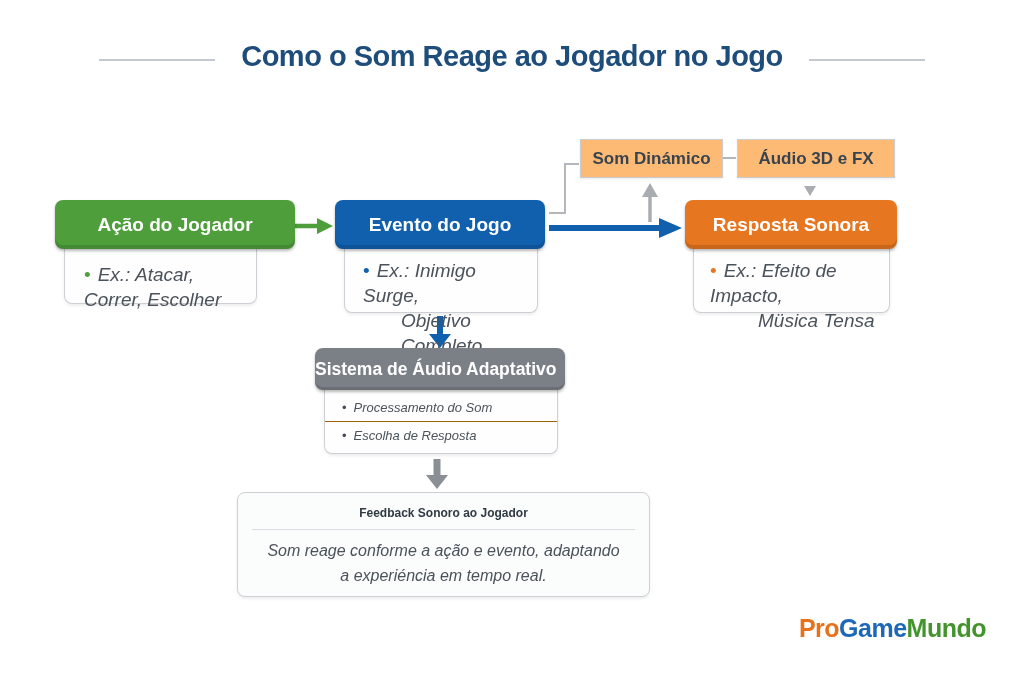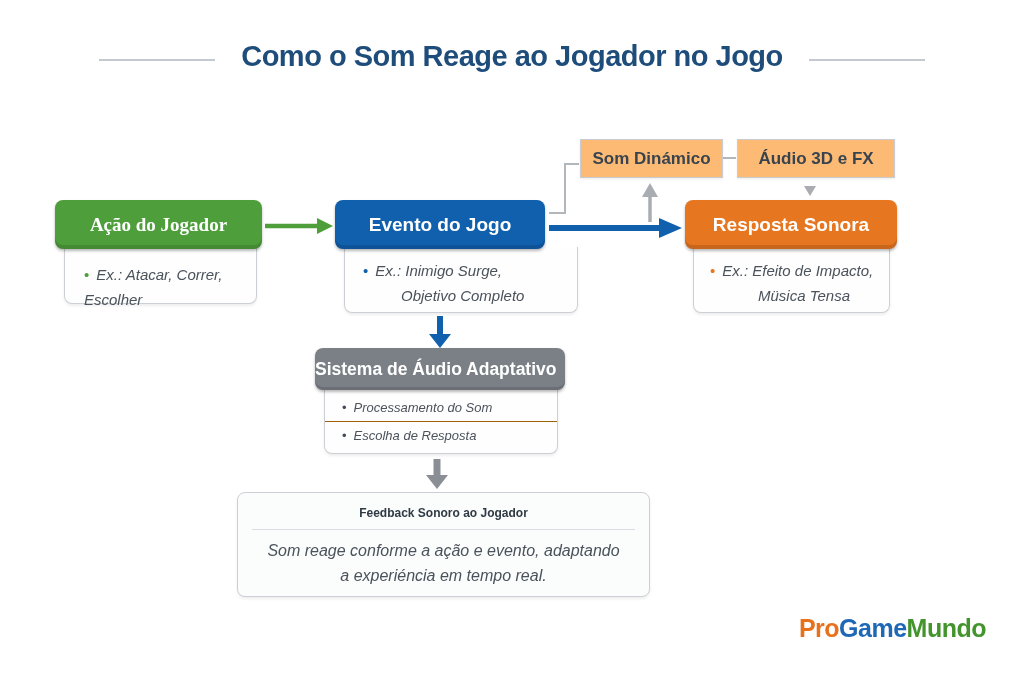--- a/index.html
+++ b/index.html
@@ -36,33 +36,33 @@
   .topbox.som   { left:580px; width:143px; }
   .topbox.audio { left:737px; width:158px; }
 
   
   .header {
     position:absolute; top:200px; height:49px; border-radius:8px; z-index:3;
     display:flex; align-items:center; justify-content:center; box-sizing:border-box;
     color:#ffffff; font-weight:bold; font-size:19px;
     box-shadow:0 2px 3px rgba(0,0,0,.28), inset 0 -4px 0 rgba(0,0,0,.13);
   }
-  .header.green  { left:55px;  width:207px; background:var(--green,#4f9e3c);font-family:Liberation Serif, serif; }
+  .header.green  { left:55px;  width:240px; background:var(--green,#4f9e3c); }
   .header.blue   { left:335px; width:210px; background:var(--blue,#1160ae); }
   .header.orange { left:685px; width:212px; background:var(--orange,#e6761f); }
 
   
   .example {
     position:absolute; background:#fefefe; border:1.5px solid #ccd0d4; border-top:none;
     border-radius:0 0 8px 8px; box-sizing:border-box; z-index:2;
-    font-style:italic; font-size:15px; color:#4a525b; line-height:25px;
+    font-style:italic; font-size:19px; color:#4a525b; line-height:25px;
     box-shadow:0 2px 3px rgba(0,0,0,.07);
   }
   .example.green  { left:64px;  top:247px; width:193px; height:57px; padding:15px 0 0 19px; }
-  .example.blue   { left:344px; top:247px; width:234px; height:66px; padding:11px 0 0 18px; }
+  .example.blue   { left:344px; top:247px; width:194px; height:66px; padding:11px 0 0 18px; }
   .example.orange { left:693px; top:247px; width:197px; height:66px; padding:11px 0 0 16px; }
   .line2 { display:block; margin-left:38px; }
   .example.orange .line2 { margin-left:48px; }
   .bullet { font-style:normal; margin-right:7px; }
   .bullet.g { color:var(--green,#4f9e3c); }
   .bullet.b { color:var(--blue,#1160ae); }
   .bullet.o { color:var(--orange,#e6761f); }
   .bullet.d { color:#434c56; }
 
   

